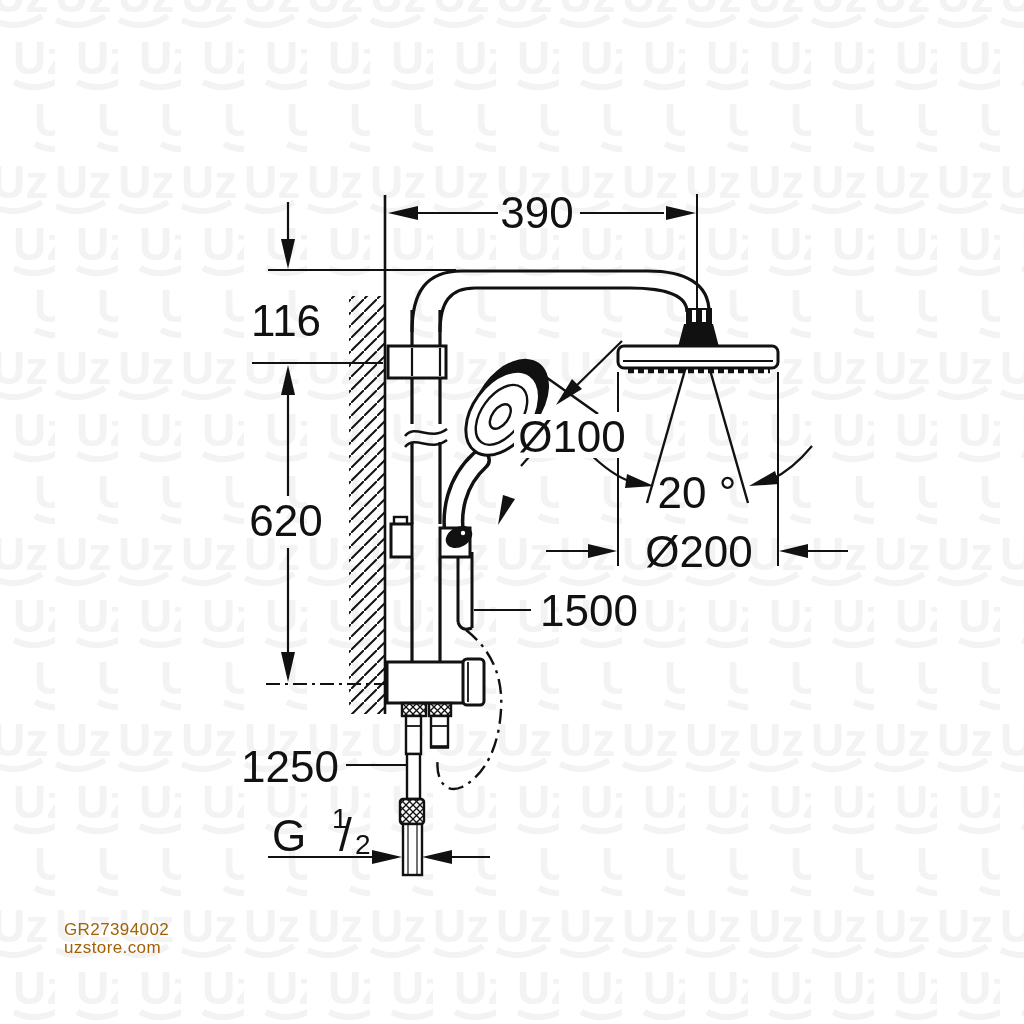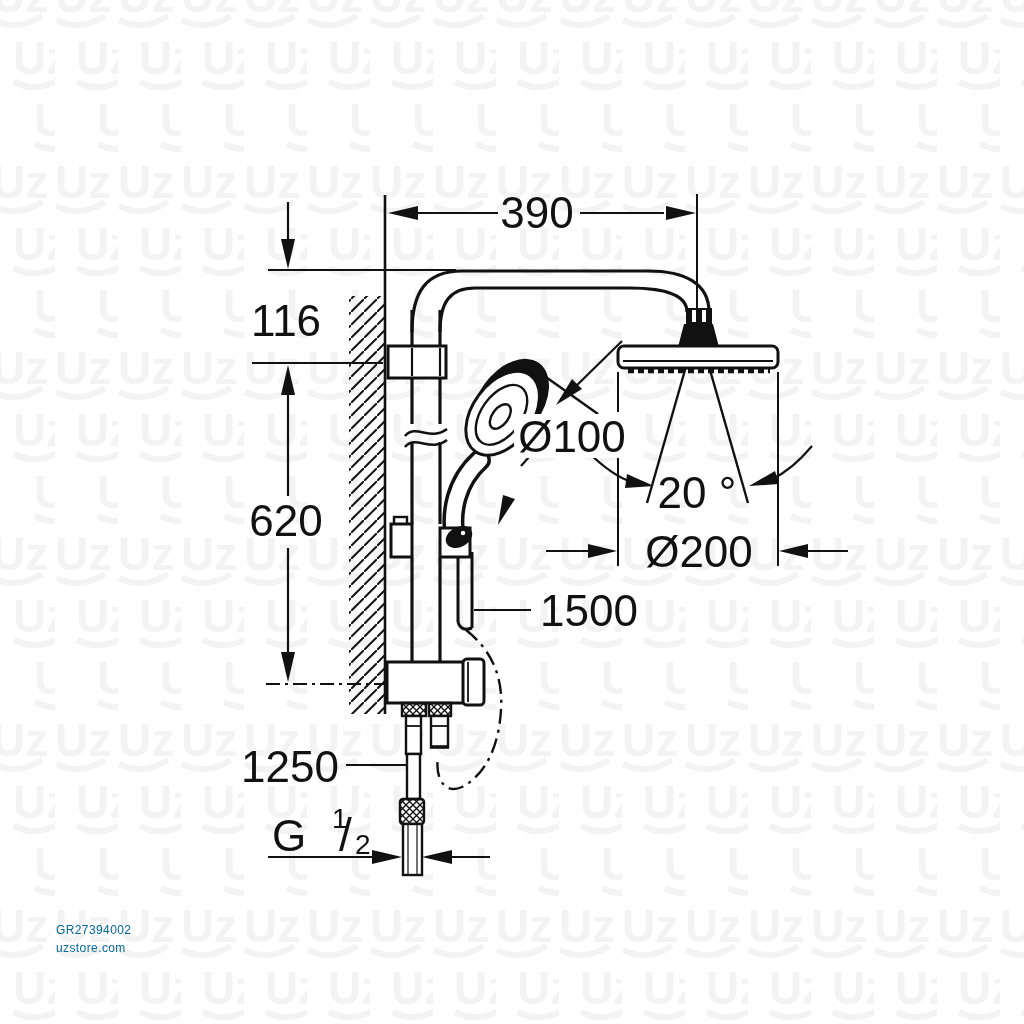--- a/index.html
+++ b/index.html
@@ -1,21 +1,21 @@
 <!DOCTYPE html>
 <html><head>
 <meta charset="utf-8">
 <style>
   html,body{margin:0;padding:0;}
   body{width:1024px;height:1024px;position:relative;background:#ffffff;overflow:hidden;
        font-family:"Liberation Sans", sans-serif;}
   #watermark-layer{position:absolute;inset:0;z-index:0;}
   #drawing-layer{position:absolute;inset:0;z-index:1;}
-  #footer{position:absolute;left:56px;top:921px;z-index:2;color:#0369a1;
-          font-size:12px;line-height:18px;letter-spacing:0.4px;}
+  #footer{position:absolute;left:64px;top:921px;z-index:2;color:#a16207;
+          font-size:17px;line-height:18px;letter-spacing:0.4px;}
   .dimtext{font-family:"Liberation Sans", sans-serif;font-size:44px;fill:#111;}
   .dimtext-small{font-family:"Liberation Sans", sans-serif;font-size:28px;fill:#111;}
   .dimtext-slash{font-family:"Liberation Sans", sans-serif;font-size:46px;fill:#111;}
 </style>
 </head>
 <body>
 
 <svg id="watermark-layer" width="1024" height="1024" viewBox="0 0 1024 1024" aria-hidden="true">
   <defs>
     <pattern id="wm" patternUnits="userSpaceOnUse" width="63" height="186" x="-8" y="-30">

